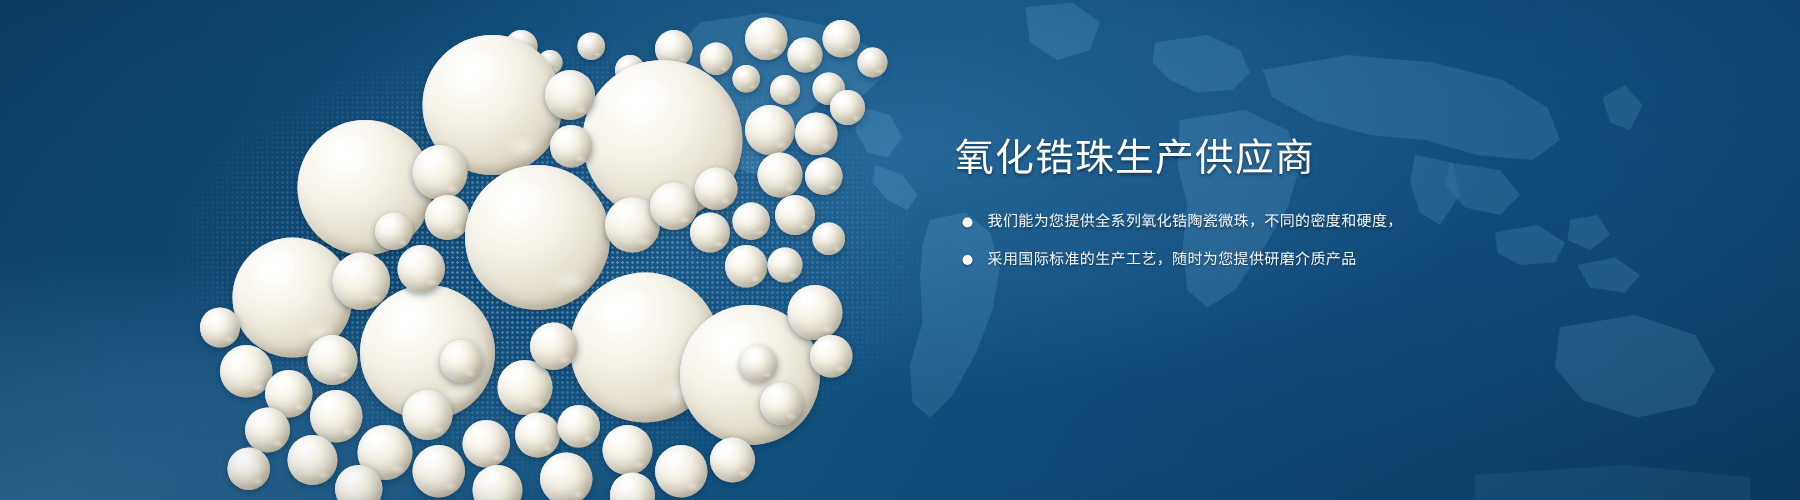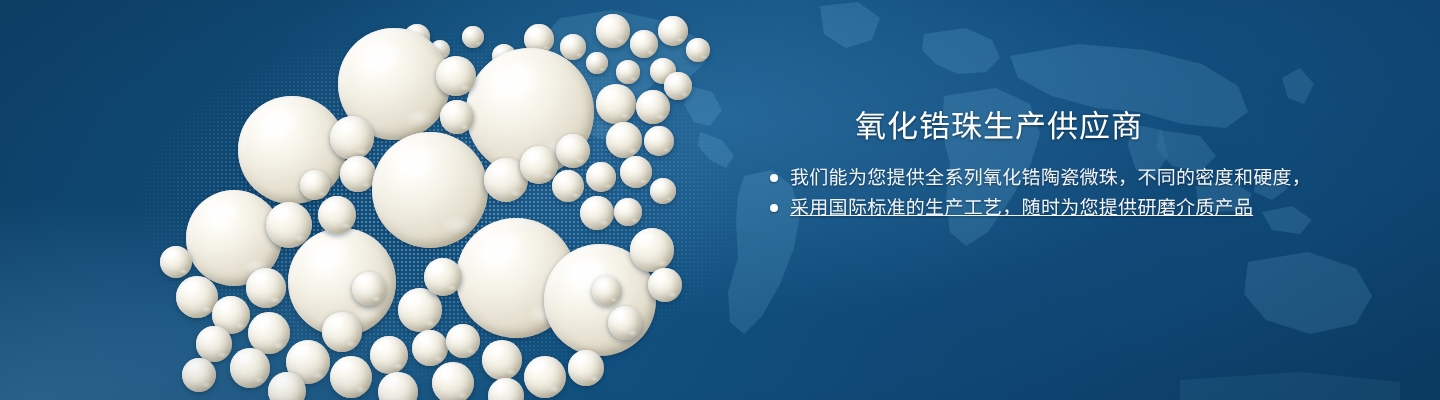--- a/index.html
+++ b/index.html
@@ -12,21 +12,20 @@
 
   .banner {
     position:relative;
     width:1440px; height:400px;
     overflow:hidden;
     background:
       radial-gradient(ellipse 70% 90% at 2% 100%, rgba(72,135,180,0.55) 0%, rgba(72,135,180,0.0) 55%),
       radial-gradient(ellipse 55% 80% at 50% 30%,  rgba(58,126,178,0.50) 0%, rgba(58,126,178,0.0) 62%),
       radial-gradient(ellipse 90% 120% at 88% 8%, rgba(20,86,138,0.55) 0%, rgba(20,86,138,0.0) 70%),
       linear-gradient(118deg, #0d4169 0%, #0f4a75 28%, #11507e 48%, #0f4775 68%, #0c3f68 100%);
-    text-align: center;
   }
 
   
   .worldmap {
     position:absolute; inset:0;
     opacity:0.30;
     mix-blend-mode:screen;
     pointer-events:none;
   }
   .worldmap svg { width:100%; height:100%; display:block; }
@@ -91,27 +90,27 @@
     white-space:nowrap;
   }
   .bullets {
     margin-top:17px;
     list-style:none;
   }
   .bullet {
     position:relative;
     padding-left:26px;
     margin-bottom:5px;
-    font-size:19px;
+    font-size:12px;
     line-height:25px;
     color:#f2f6fa;
     letter-spacing:0.3px;
     text-shadow:0 1px 2px rgba(0,0,0,0.42);
   }
-  .bullet:last-child { margin-bottom:0;text-decoration:underline; }
+  .bullet:last-child { margin-bottom:0; }
   .dot {
     position:absolute;
     left:6px; top:9px;
     width:8px; height:8px;
     border-radius:50%;
     background:#ffffff;
     box-shadow:0 1px 2px rgba(0,0,0,0.35);
   }
   .bullet-line { display:block; white-space:nowrap; }
 

